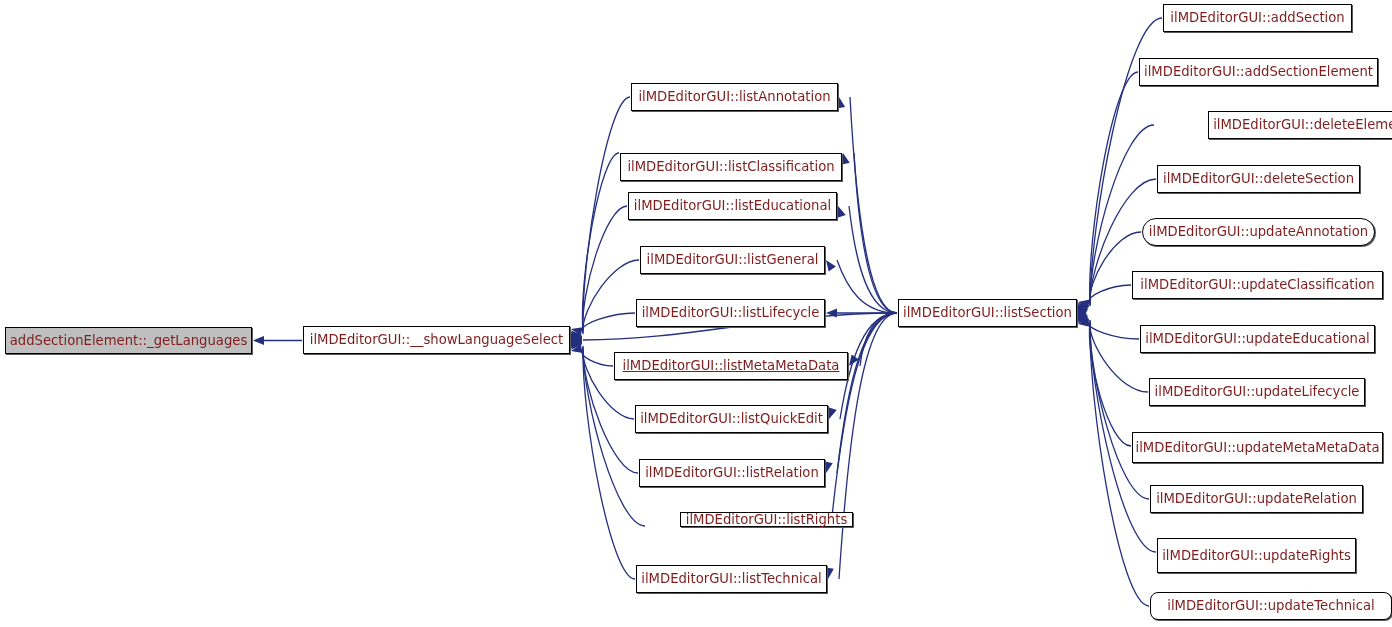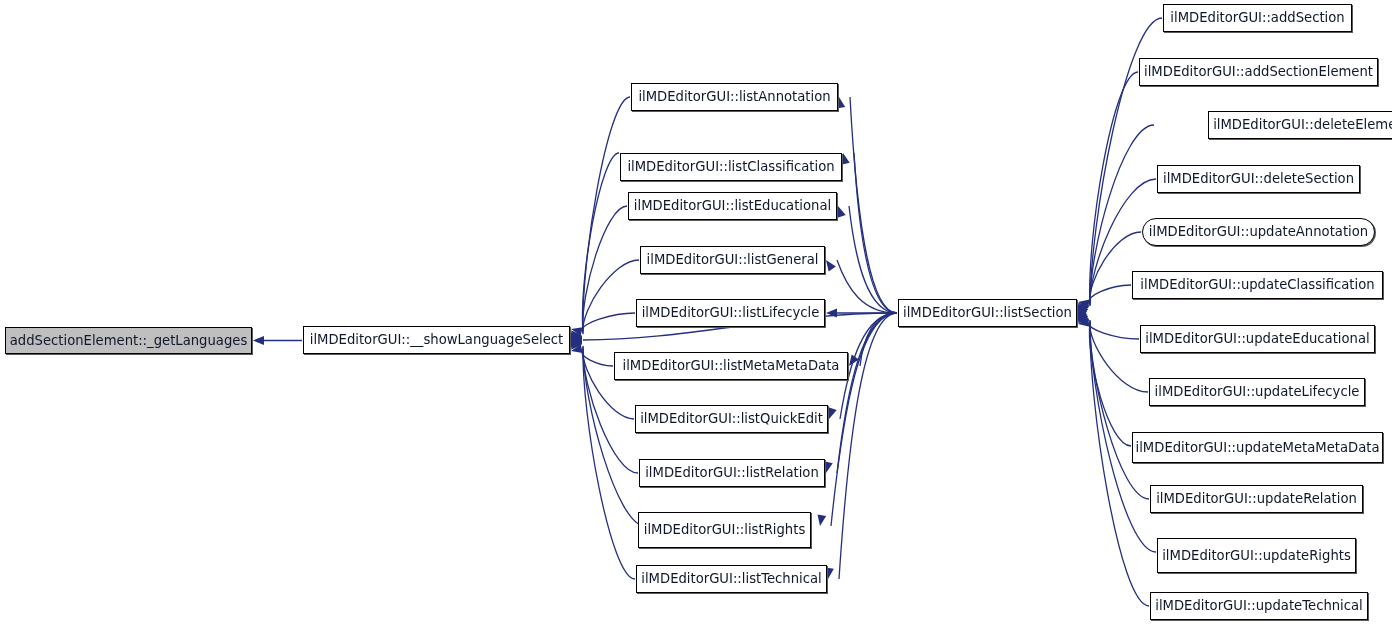--- a/index.html
+++ b/index.html
@@ -30,21 +30,21 @@
     box-sizing: border-box;
     background: #ffffff;
     border: 1px solid #000000;
     box-shadow: 1px 1px 0 0 #5a5a5a;
     display: flex;
     align-items: center;
     justify-content: center;
     white-space: nowrap;
     font-size: 13.2px;
     line-height: 1;
-    color: #0f172a;
+    color: #7f1d1d;
     letter-spacing: 0px;
   }
   .node.root {
     background: #bfbfbf;
     border: 1px solid #000000;
   }
   .node-label {
     display: block;
     padding: 0 6px;
   }
@@ -138,30 +138,30 @@
       </div>
       <div class="node" style="left: 628px; top: 192px; width: 209px; height: 28px;">
         <span class="node-label">ilMDEditorGUI::listEducational</span>
       </div>
       <div class="node" style="left: 640px; top: 246px; width: 185px; height: 28px;">
         <span class="node-label">ilMDEditorGUI::listGeneral</span>
       </div>
       <div class="node" style="left: 636px; top: 299px; width: 189px; height: 28px;">
         <span class="node-label">ilMDEditorGUI::listLifecycle</span>
       </div>
-      <div class="node" style="left: 614px; top: 352px; width: 234px; height: 28px;">
+      <div class="node" style="left: 614px; top: 352px; width: 234px; height: 28px; text-decoration: underline;">
         <span class="node-label">ilMDEditorGUI::listMetaMetaData</span>
       </div>
       <div class="node" style="left: 635px; top: 405px; width: 193px; height: 28px;">
         <span class="node-label">ilMDEditorGUI::listQuickEdit</span>
       </div>
       <div class="node" style="left: 639px; top: 459px; width: 186px; height: 28px;">
         <span class="node-label">ilMDEditorGUI::listRelation</span>
       </div>
-      <div class="node" style="left: 638px; top: 512px; width: 173px; height: 36px;">
+      <div class="node" style="left: 680px; top: 512px; width: 173px; height: 15px;">
         <span class="node-label">ilMDEditorGUI::listRights</span>
       </div>
       <div class="node" style="left: 636px; top: 565px; width: 191px; height: 28px;">
         <span class="node-label">ilMDEditorGUI::listTechnical</span>
       </div>
       <div class="node" style="left: 898px; top: 299px; width: 179px; height: 28px;">
         <span class="node-label">ilMDEditorGUI::listSection</span>
       </div>
       <div class="node" style="left: 1163px; top: 4px; width: 189px; height: 28px;">
         <span class="node-label">ilMDEditorGUI::addSection</span>
@@ -189,17 +189,17 @@
       </div>
       <div class="node" style="left: 1132px; top: 432px; width: 251px; height: 31px;">
         <span class="node-label">ilMDEditorGUI::updateMetaMetaData</span>
       </div>
       <div class="node" style="left: 1150px; top: 485px; width: 213px; height: 28px;">
         <span class="node-label">ilMDEditorGUI::updateRelation</span>
       </div>
       <div class="node" style="left: 1157px; top: 538px; width: 199px; height: 35px;">
         <span class="node-label">ilMDEditorGUI::updateRights</span>
       </div>
-      <div class="node" style="left: 1150px; top: 592px; width: 218px; height: 28px;">
+      <div class="node" style="left: 1150px; top: 592px; width: 242px; height: 28px; border-radius: 8px;">
         <span class="node-label">ilMDEditorGUI::updateTechnical</span>
       </div>
     </div>
 </div>
 
 </body></html>

